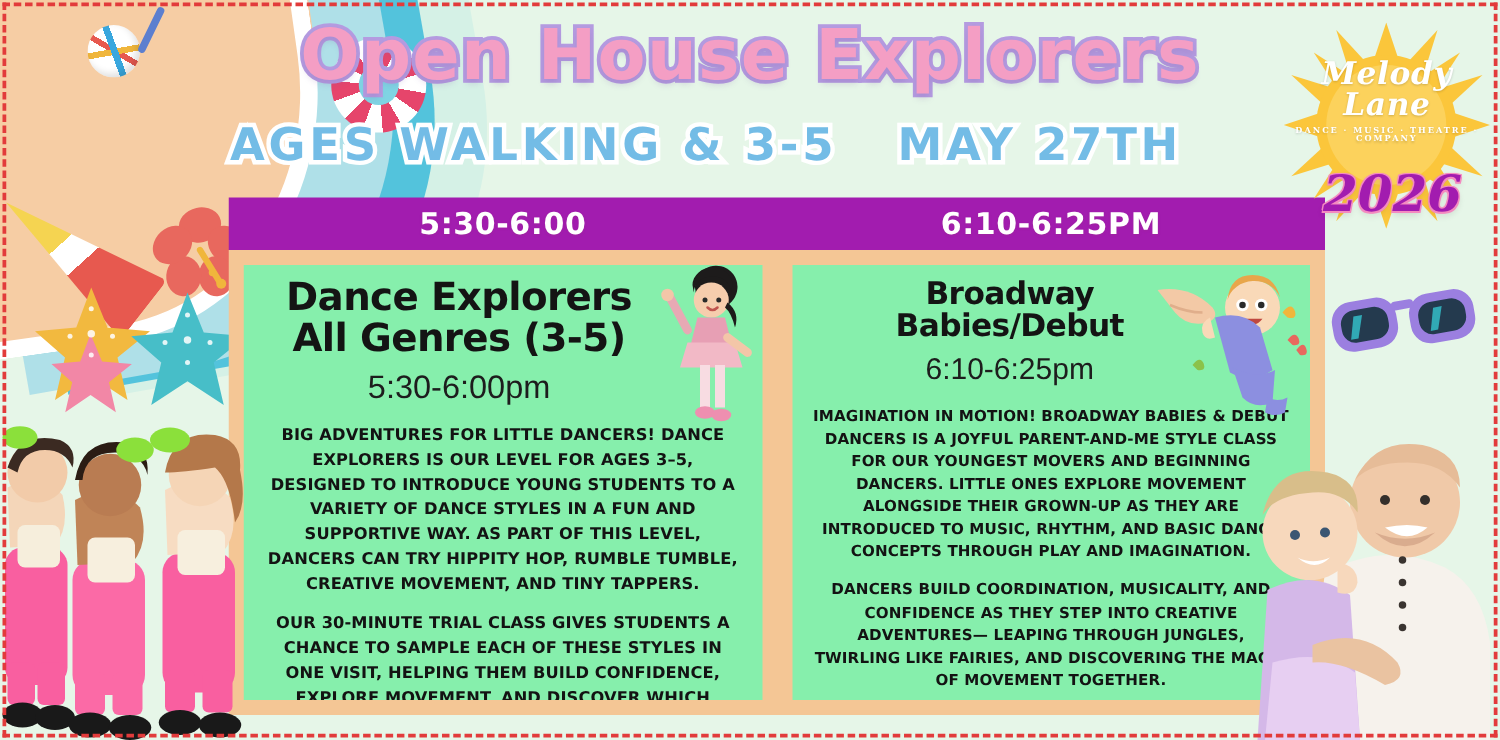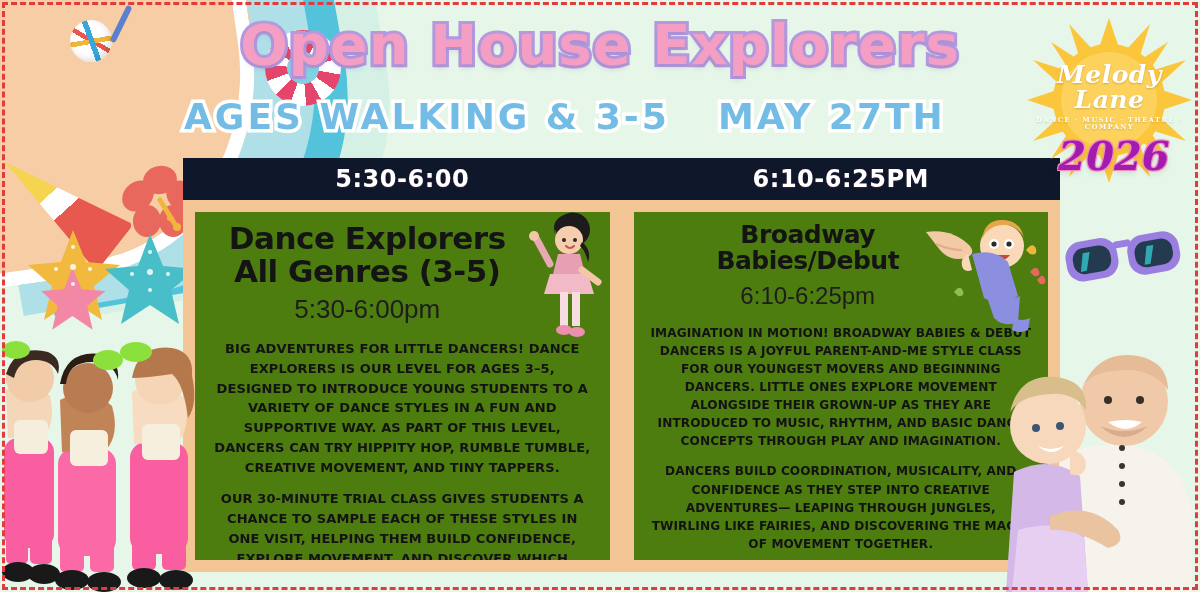--- a/index.html
+++ b/index.html
@@ -93,21 +93,21 @@
   
   .stars{ position:absolute; left:28px; top:222px; width:180px; height:120px; z-index:6;}
 
   
   .shades{ position:absolute; right:10px; top:222px; width:130px; height:70px; z-index:6;}
 
   
   .logo{ position:absolute; right:8px; top:18px; width:165px; height:165px; z-index:30; }
   .sunwrap{position:absolute; inset:0;}
   .brand{
-    position:absolute; left:0; right:0; top:44px;
+    position:absolute; left:0; right:0; top:28px;
     text-align:center; color:#FFFFFF;
     font-family:"DejaVu Serif", serif; font-style:italic; font-weight:700;
     line-height:1.0; text-shadow:0 1px 2px rgba(0,0,0,.18);
   }
   .brand .b1{ font-size:25px; display:block; letter-spacing:.5px;}
   .brand .b2{ font-size:25px; display:block; letter-spacing:.5px;}
   .brand .b3{ font-size:6.5px; display:block; letter-spacing:1.6px; margin-top:5px; font-style:normal;}
   .year{
     position:absolute; right:6px; top:132px; width:160px; text-align:center;
     font-family:"DejaVu Serif", serif; font-style:italic; font-weight:700;
@@ -138,37 +138,37 @@
     color:#73BCE6;
     -webkit-text-stroke:7px #FFFFFF;
     paint-order:stroke fill;
   }
   .ages{ left:172px; }
   .date{ left:706px; }
 
   
   .timebar{
     position:absolute; left:183px; top:158px; width:877px; height:42px;
-    background:#0f172a; z-index:15; display:flex; align-items:center;
+    background:#a21caf; z-index:15; display:flex; align-items:center;
   }
   .tslot{
     flex:1; text-align:center; color:#FFFFFF;
     font-family:"DejaVu Sans", sans-serif; font-weight:700; font-size:24px;
     letter-spacing:.5px;
     text-shadow:0 1px 2px rgba(150,60,110,.25);
   }
 
   
   .board{
     position:absolute; left:183px; top:200px; width:877px; height:372px;
     background:#F4C695; z-index:10;
     display:flex; gap:24px; padding:12px;
   }
   .card{
-    flex:1; background:#4d7c0f; padding:10px 16px 14px;
+    flex:1; background:#86efac; padding:10px 16px 14px;
     position:relative; overflow:hidden;
   }
   .card-title{
     text-align:center; color:#141414;
     font-family:"DejaVu Sans", sans-serif; font-weight:700;
     line-height:1.05; letter-spacing:-.5px;
   }
   .card-left .card-title{ font-size:31px; padding-right:70px; }
   .card-right .card-title{ font-size:25px; padding-right:66px; }
   .card-time{

